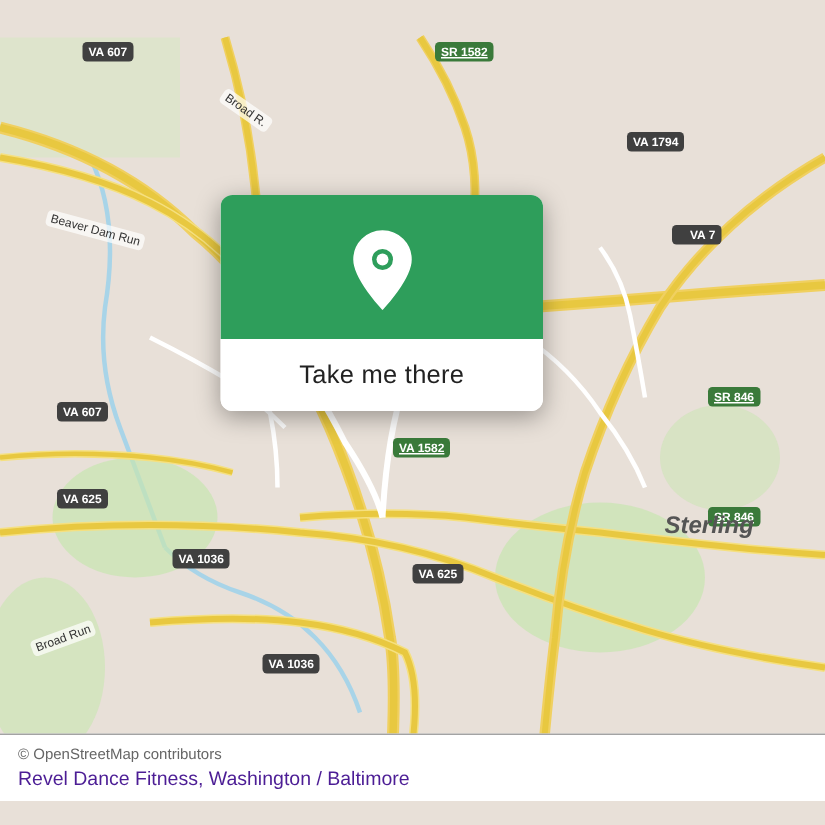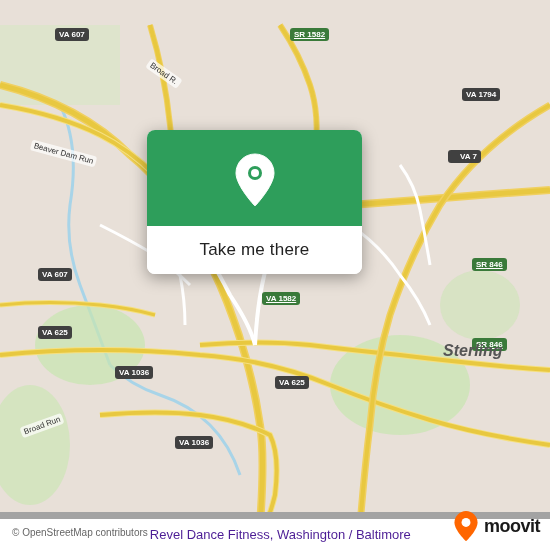--- a/index.html
+++ b/index.html
@@ -63,28 +63,29 @@
       font-size: 17px;
       font-weight: 500;
       color: #222;
       text-align: center;
       letter-spacing: 0.01em;
     }
 
     
     #bottom-bar {
       position: absolute;
-      bottom: 0;
+      bottom: 16px;
       left: 0;
       width: 100%;
       background: white;
       padding: 8px 12px 8px 12px;
       display: flex;
+      flex-direction: column;
       gap: 2px;
-      border-top: 7px solid #a3a3a3;
+      border-top: 1px solid #a3a3a3;
     }
 
     #copyright-text {
       font-size: 10px;
       color: #666;
     }
 
     #location-title {
       font-size: 13px;
       color: #4c1d95;
@@ -202,21 +203,21 @@
     <path d="M 0 280 Q 50 275 100 280 Q 130 283 155 290" stroke="#e8c840" stroke-width="3" fill="none"></path>
 
     <path d="M 155 150 Q 170 200 180 250 Q 185 275 185 300" stroke="white" stroke-width="3" fill="none"></path>
     <path d="M 100 200 Q 130 215 155 230 Q 175 245 190 260" stroke="white" stroke-width="3" fill="none"></path>
     <path d="M 350 200 Q 380 220 400 250 Q 420 275 430 300" stroke="white" stroke-width="3" fill="none"></path>
     <path d="M 400 140 Q 415 160 420 185 Q 425 210 430 240" stroke="white" stroke-width="3" fill="none"></path>
   </svg>
 
   <div class="highway-shield green" style="top:28px; left:290px;">SR 1582</div>
   <div class="highway-shield" style="top:28px; left:55px;">VA 607</div>
-  <div class="highway-shield" style="top:88px; left:418px;margin-left:44px;">VA 1794</div>
+  <div class="highway-shield" style="top:88px; left:418px;">VA 1794</div>
   <div class="highway-shield" style="top:150px; left:448px;padding-left:12px;">VA 7</div>
   <div class="highway-shield green" style="top:258px; left:472px;">SR 846</div>
   <div class="highway-shield" style="top:268px; left:38px;">VA 607</div>
   <div class="highway-shield" style="top:326px; left:38px;">VA 625</div>
   <div class="highway-shield green" style="top:292px; left:222px;margin-left:40px;">VA 1582</div>
   <div class="highway-shield" style="top:366px; left:115px;">VA 1036</div>
   <div class="highway-shield" style="top:376px; left:275px;">VA 625</div>
   <div class="highway-shield" style="top:436px; left:175px;">VA 1036</div>
   <div class="highway-shield green" style="top:338px; left:472px;">SR 846</div>
 
@@ -236,20 +237,13 @@
       </svg>
     </div>
     <button id="popup-button">Take me there</button>
   </div>
 
   <div id="bottom-bar">
     <span id="copyright-text">© OpenStreetMap contributors</span>
     <span id="location-title">Revel Dance Fitness, Washington / Baltimore</span>
   </div>
 
-  <div id="moovit-logo">
-    <svg id="moovit-pin" viewBox="0 0 28 36" xmlns="http://www.w3.org/2000/svg">
-      <path d="M14 1 C7 1 1 7 1 14 C1 23 14 35 14 35 C14 35 27 23 27 14 C27 7 21 1 14 1 Z" fill="#ff6600"></path>
-      <circle cx="14" cy="14" r="5" fill="white"></circle>
-    </svg>
-    <span id="moovit-text">moovit</span>
-  </div>
 </div>
 
 </body></html>

